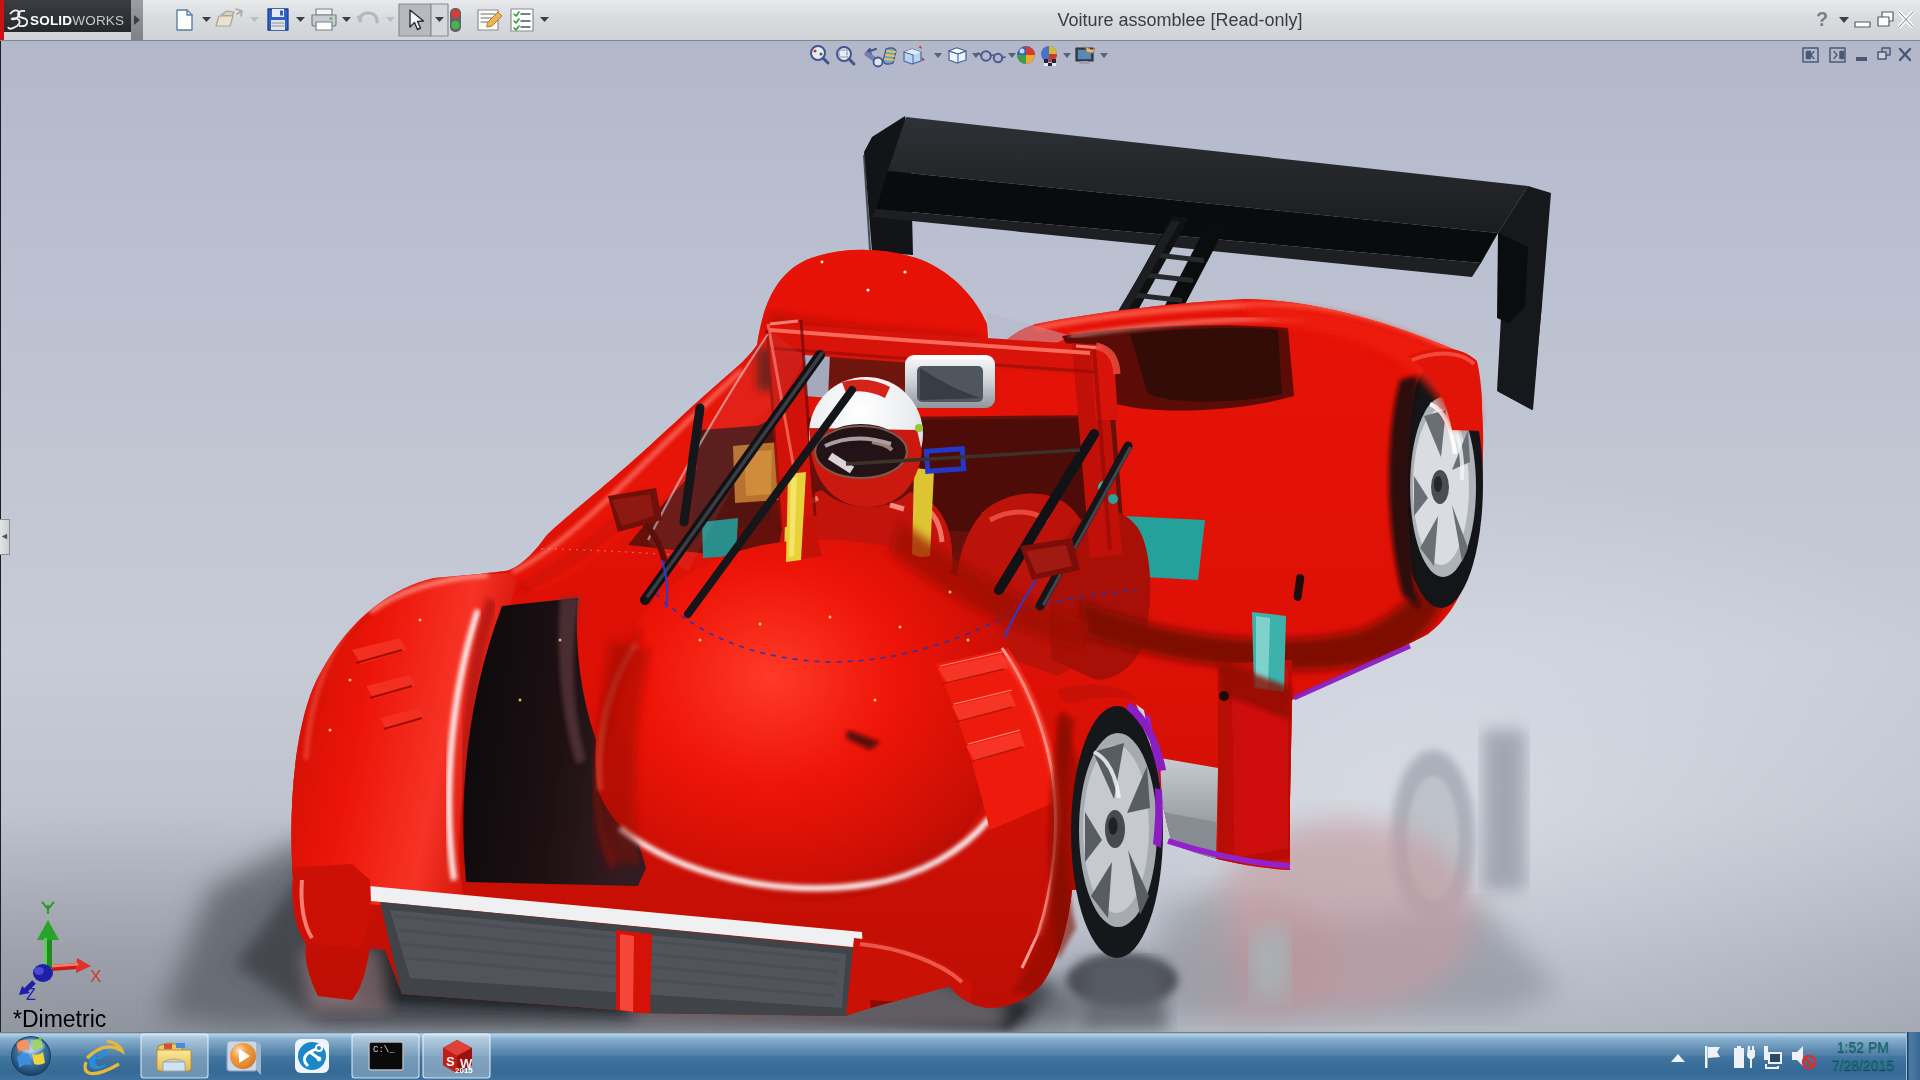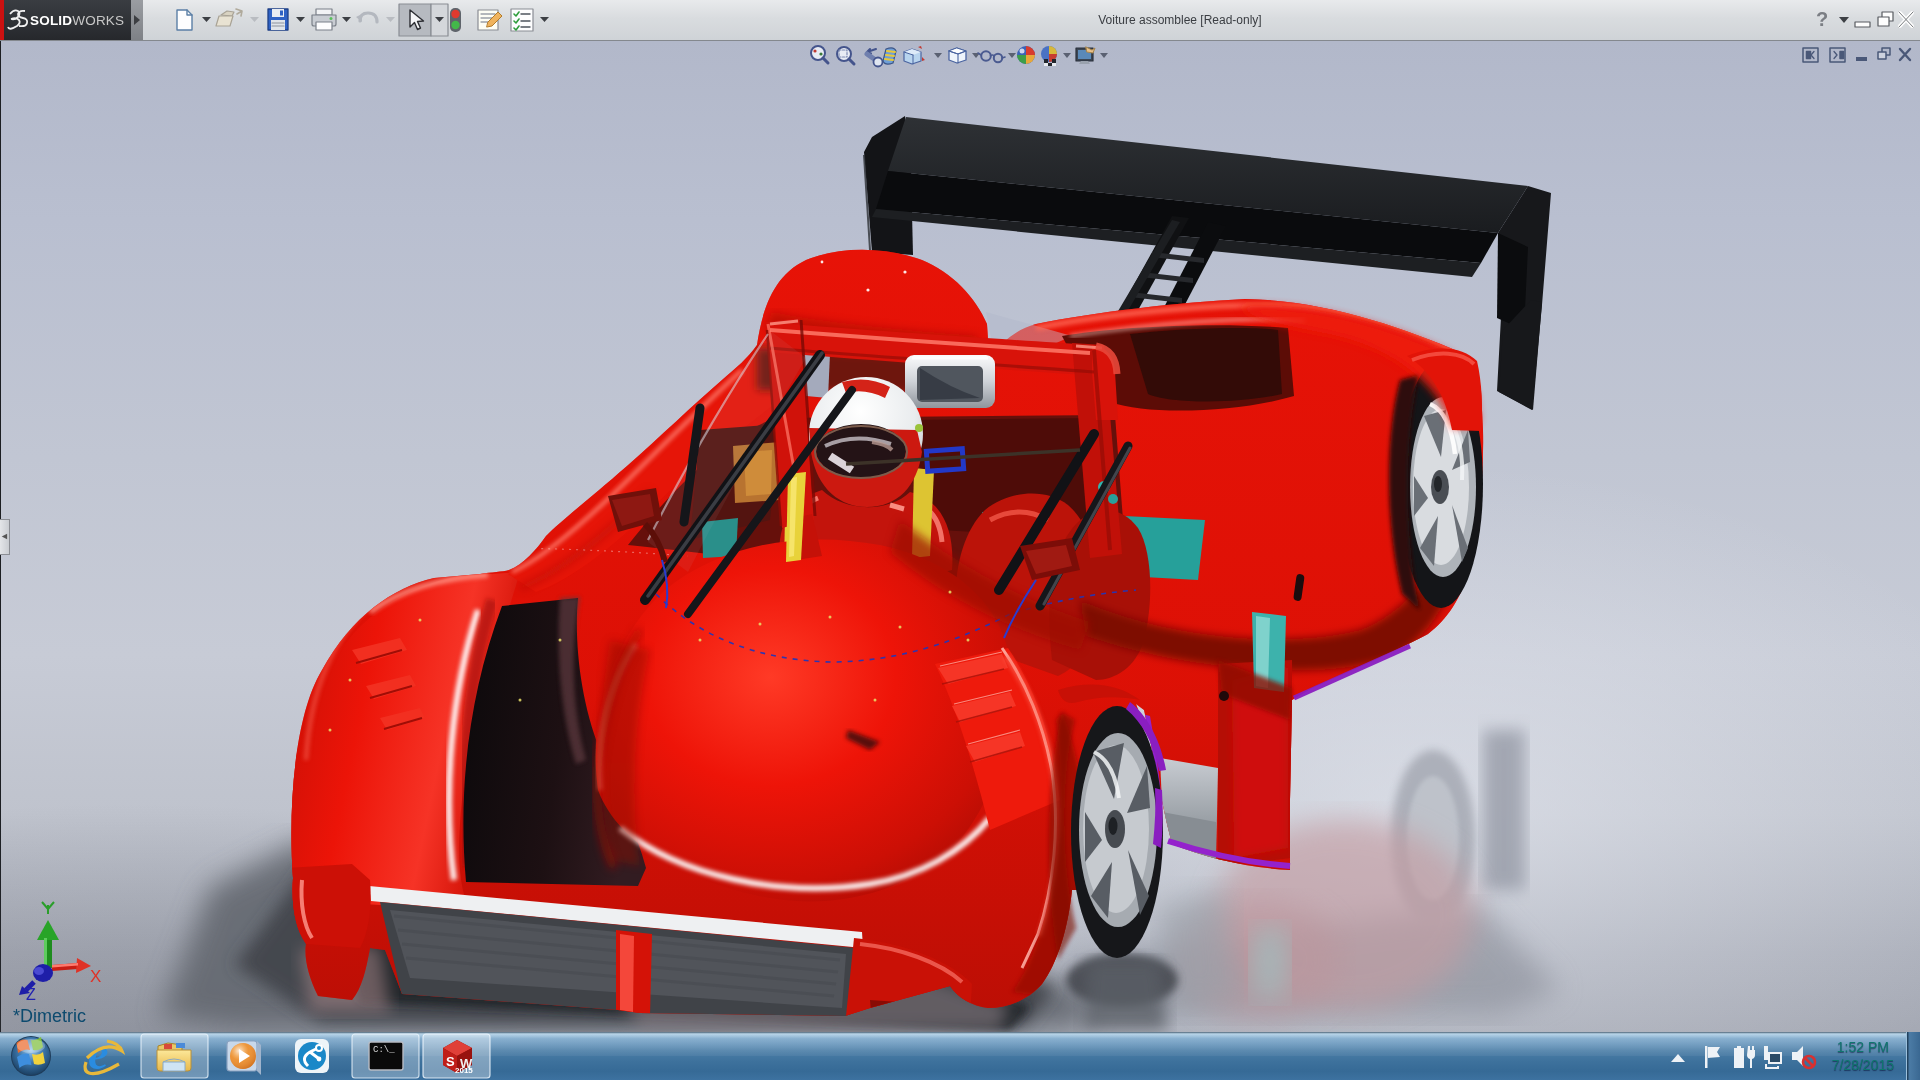--- a/index.html
+++ b/index.html
@@ -1,28 +1,28 @@
 <!DOCTYPE html>
 <html><head><meta charset="utf-8"><style>
 html,body{margin:0;padding:0;width:1920px;height:1080px;overflow:hidden;font-family:"Liberation Sans",sans-serif;}
 #root{position:absolute;inset:0;width:1920px;height:1080px;background:#d3d6da;}
 
 #tbar{position:absolute;left:0;top:0;width:1920px;height:40px;background:linear-gradient(180deg,#e8eaec 0%,#d9dcdf 45%,#cfd3d7 100%);border-bottom:1px solid #84888e;}
-#logo{position:absolute;left:0;top:0;width:131px;height:40px;background:linear-gradient(180deg,#3a3d42,#26282c);}
+#logo{position:absolute;left:0;top:0;width:131px;height:32px;background:linear-gradient(180deg,#3a3d42,#26282c);}
 #logo .red{position:absolute;left:0;top:0;width:4px;height:40px;background:#cc1111;}
 #logo .tab{position:absolute;left:131px;top:0;width:12px;height:40px;background:linear-gradient(180deg,#9a9da2,#7e8186);}
 #logo .tri{position:absolute;left:134px;top:15px;width:0;height:0;border-left:6px solid #3c3e42;border-top:5px solid transparent;border-bottom:5px solid transparent;}
-#title{position:absolute;left:440px;top:0;width:1480px;height:33px;text-align:center;line-height:40px;font-size:12px;color:#3a3d42;}
+#title{position:absolute;left:440px;top:0;width:1480px;height:33px;text-align:center;line-height:40px;font-size:18px;color:#3a3d42;}
 
 #vp{position:absolute;left:0;top:41px;width:1920px;height:991px;background:
  radial-gradient(ellipse 900px 500px at 74% 78%, rgba(235,238,246,.55), rgba(235,238,246,0) 70%),
  linear-gradient(180deg,#b2b8ca 0%,#b9bfd0 18%,#c1c6d3 42%,#c7cbd6 62%,#bfc3cd 78%,#abafba 92%,#a5a9b4 100%);
  border-left:1px solid #1c1e22;box-sizing:border-box;}
 #vp .shadeL{position:absolute;left:-200px;bottom:-140px;width:1500px;height:620px;background:radial-gradient(ellipse 60% 55% at 22% 80%,rgba(70,74,84,.24),rgba(70,74,84,0) 72%);}
-#dimetric{position:absolute;left:13px;top:1006px;font-size:18px;color:#0c4a6e;letter-spacing:0px;}
+#dimetric{position:absolute;left:13px;top:1006px;font-size:23px;color:#000000;letter-spacing:0px;}
 #ltab{position:absolute;left:0;top:519px;width:9px;height:34px;background:linear-gradient(90deg,#e3e5e8,#c9ccd1);border:1px solid #8b8e94;border-left:none;font-size:9px;color:#555;line-height:32px;}
 
 #task{position:absolute;left:0;top:1032px;width:1920px;height:48px;background:linear-gradient(180deg,#123049 0%,#a3c8e2 4%,#6b9cc4 14%,#4a7da6 40%,#3d719c 62%,#366a96 82%,#3d72a0 100%);}
 #task .sheen{position:absolute;left:0;top:0;width:100%;height:50%;background:linear-gradient(180deg,rgba(255,255,255,.25),rgba(255,255,255,.05));}
 #clock{position:absolute;right:26px;top:1038px;text-align:center;color:#0f766e;font-size:14px;line-height:18px;text-shadow:0 1px 1px rgba(0,0,40,.5);}
 #showdesk{position:absolute;right:0;top:1032px;width:13px;height:48px;background:linear-gradient(90deg,#18354e,#4b7ba5 20%,#3a6892);border-left:1px solid #9cc0dc;}
 svg{position:absolute;left:0;top:0;}
 </style></head>
 <body>
 <div id="root">

